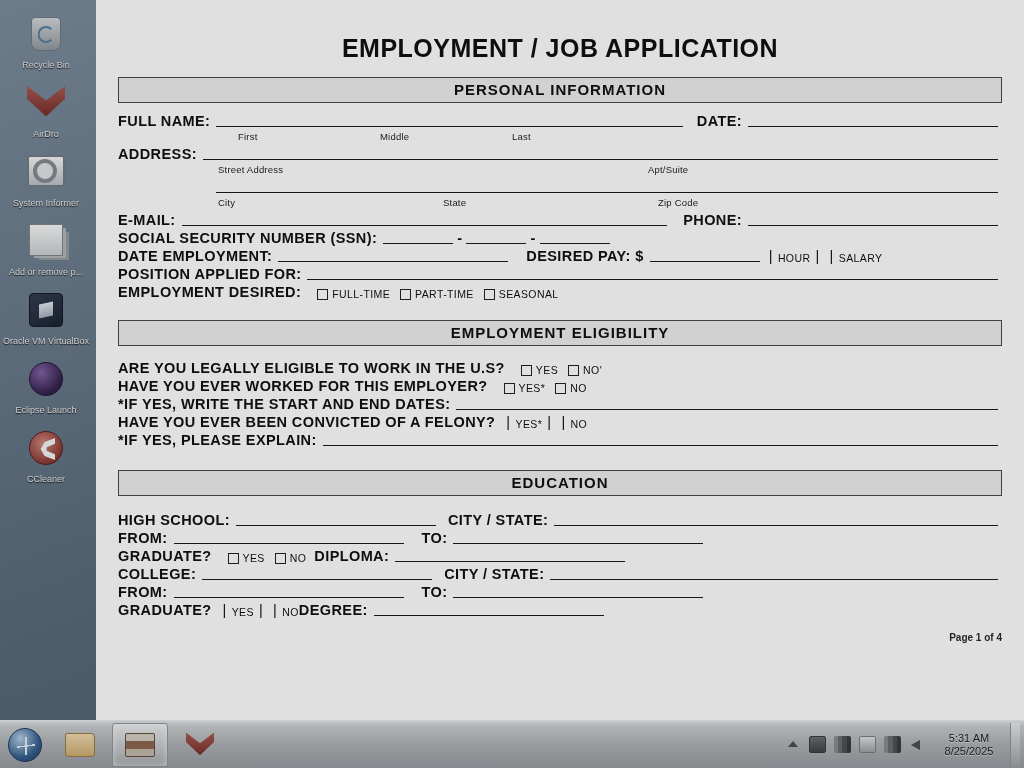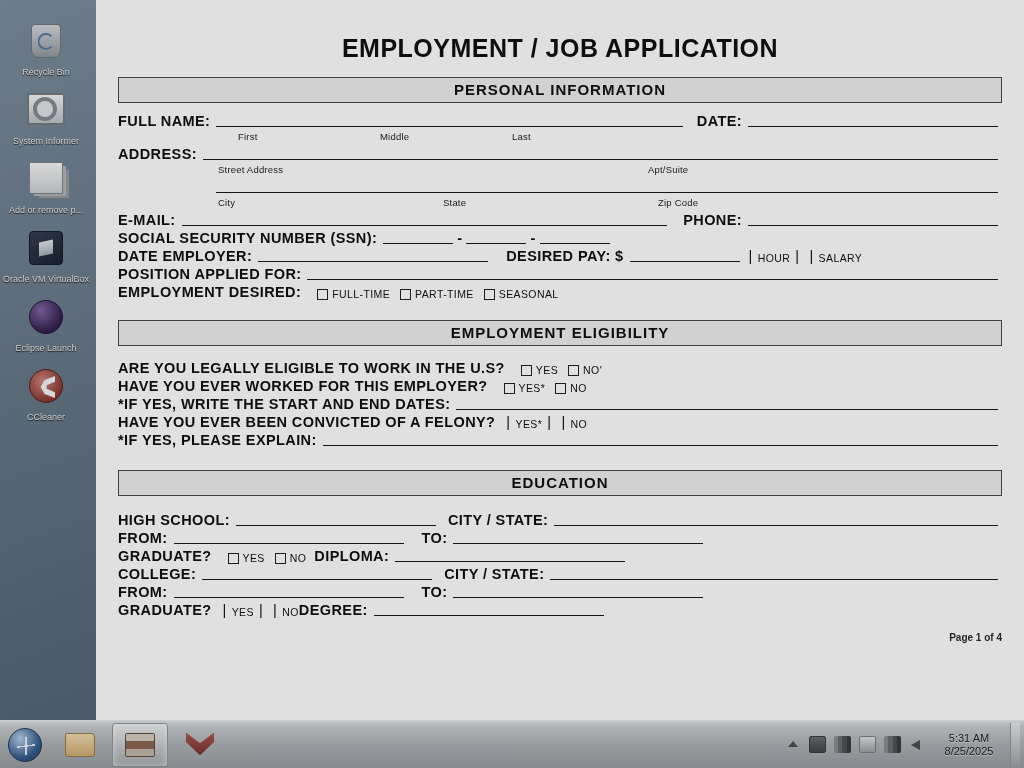--- a/index.html
+++ b/index.html
@@ -12,23 +12,23 @@
   body {
     background: #5c6b7a;
     background-image: linear-gradient(160deg, #6d7c8b 0%, #4f5e6d 55%, #3f4c58 100%);
     position: relative;
     filter: brightness(0.88) saturate(0.55);
   }
 
   
   #desktop-icons {
     position: absolute;
-    left: 0; top: 0;
+    left: 0; top: 9px;
     width: 96px; height: 720px;
-    padding-top: 22px;
+    padding-top: 6px;
   }
   .desk-icon {
     width: 92px;
     margin: 0 0 16px 0;
     text-align: center;
     color: #e9e9e9;
     font-size: 9px;
     line-height: 10px;
     text-shadow: 0 1px 1px #111;
     cursor: default;
@@ -298,20 +298,26 @@
 
 <div id="desktop-icons">
 
   <div class="desk-icon">
     <div class="glyph">
         <div class="ic-recycle"></div>
       </div>
     <span class="lbl">Recycle Bin</span>
   </div>
 
+  <div class="desk-icon">
+    <div class="glyph">
+        <div class="ic-airdrop"></div>
+      </div>
+    <span class="lbl">AirDro</span>
+  </div>
 
   <div class="desk-icon">
     <div class="glyph">
         <div class="ic-sysinfo"></div>
       </div>
     <span class="lbl">System Informer</span>
   </div>
 
   <div class="desk-icon">
     <div class="glyph">
@@ -395,21 +401,21 @@
       <span class="lab">SOCIAL SECURITY NUMBER (SSN):</span>
       <span class="line fixed-70"></span>
       <span>-</span>
       <span class="line fixed-60" style="margin-left:4px"></span>
       <span>-</span>
       <span class="line fixed-70" style="margin-left:4px; flex:0 0 70px"></span>
       <span style="flex:1 1 auto"></span>
     </div>
 
     <div class="row">
-      <span class="lab">DATE EMPLOYER:</span>
+      <span class="lab">DATE EMPLOYMENT:</span>
       <span class="line fixed-230"></span>
       <span class="lab" style="margin-left:14px">DESIRED PAY: $</span>
       <span class="line fixed-110"></span>
       <span class="pipe">|</span>
       <span class="opt">HOUR</span>
       <span class="pipe">|</span>
       <span class="pipe">|</span>
       <span class="opt">SALARY</span>
     </div>
 

